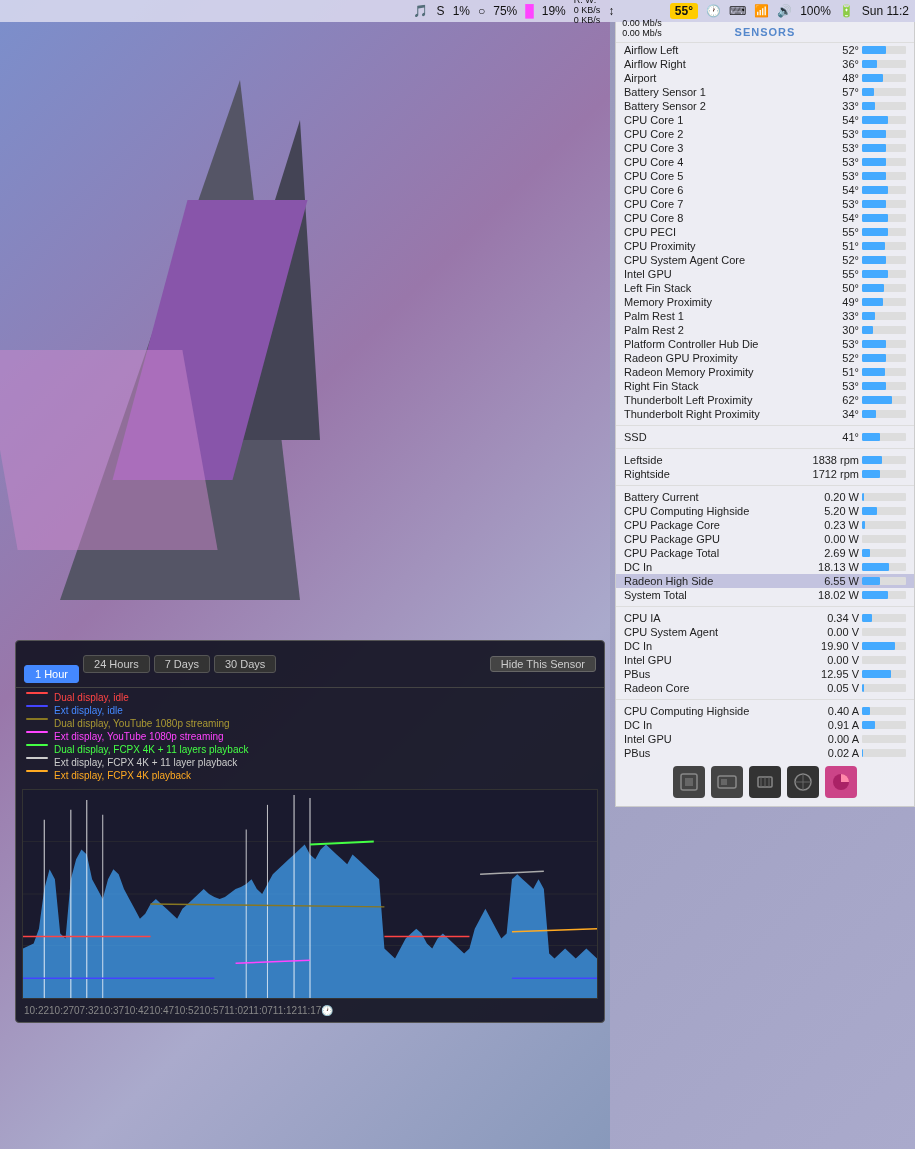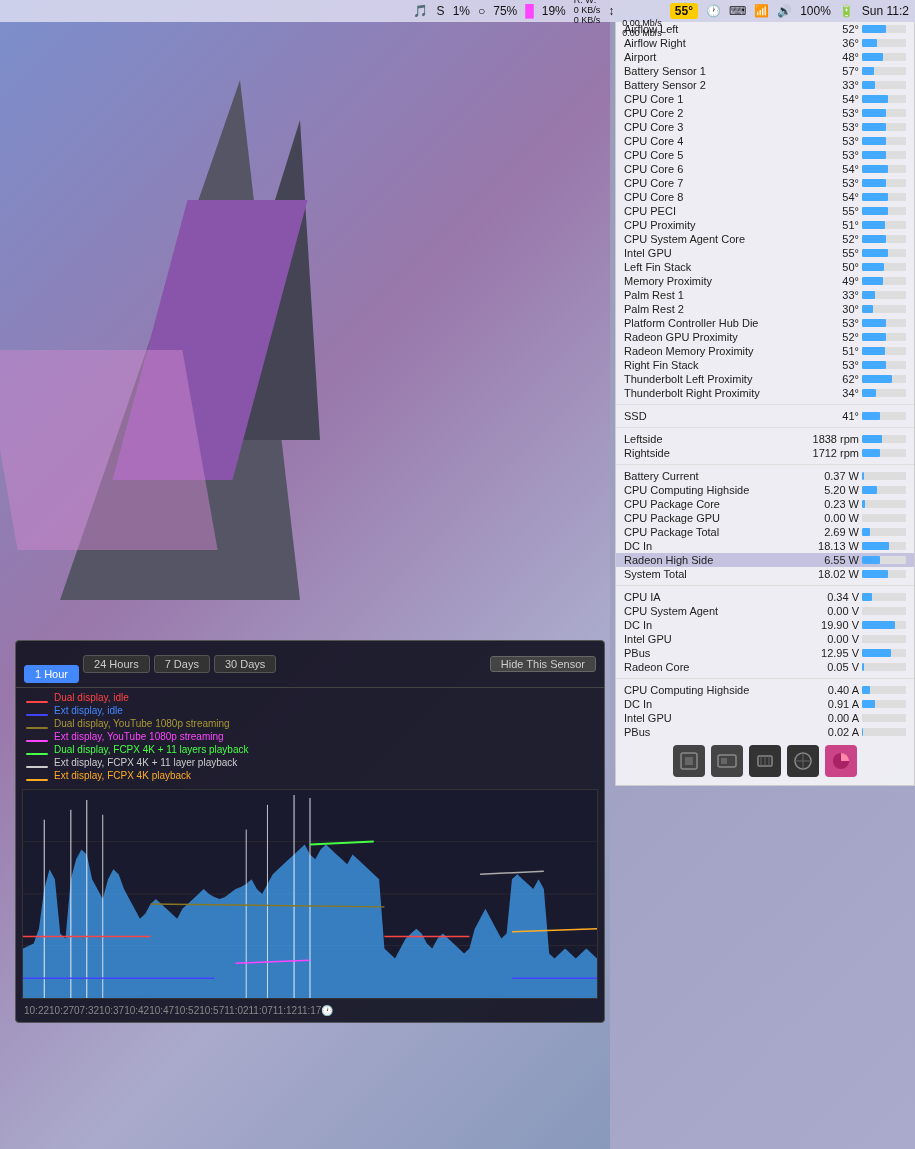--- a/index.html
+++ b/index.html
@@ -228,21 +228,21 @@
 
     .chart-legend {
       padding: 4px 10px;
       display: flex;
       flex-direction: column;
       gap: 2px;
     }
 
     .legend-row {
       display: flex;
-      align-items: flex-end;
+      align-items: flex-start;
       gap: 6px;
       font-size: 10px;
     }
 
     .legend-line {
       width: 22px;
       height: 2px;
       border-radius: 1px;
     }
 
@@ -296,20 +296,21 @@
   <span class="menubar-item">🕐</span>
   <span class="menubar-item">⌨</span>
   <span class="menubar-item">📶</span>
   <span class="menubar-item">🔊</span>
   <span class="menubar-item">100%</span>
   <span class="menubar-item">🔋</span>
   <span class="menubar-item">Sun 11:2</span>
 </div>
 
 <div class="sensors-panel">
+  <div class="sensors-title">SENSORS</div>
 
   <div id="sensor-temp-rows">
       <div class="sensor-row">
     <span class="sensor-name">Airflow Left</span>
     <span class="sensor-value">52°</span>
     <div class="sensor-bar-container">
       <div class="sensor-bar-fill" style="width:55%;"></div>
     </div>
   </div>
       <div class="sensor-row">
@@ -523,21 +524,21 @@
       <div class="sensor-bar-fill" style="width:42%;"></div>
     </div>
   </div>
     </div>
 
   <hr class="sensor-divider">
 
   <div id="sensor-power-rows">
       <div class="sensor-row">
     <span class="sensor-name">Battery Current</span>
-    <span class="sensor-value">0.37 W</span>
+    <span class="sensor-value">0.20 W</span>
     <div class="sensor-bar-container">
       <div class="sensor-bar-fill" style="width:5%;"></div>
     </div>
   </div>
       <div class="sensor-row">
     <span class="sensor-name">CPU Computing Highside</span>
     <span class="sensor-value">5.20 W</span>
     <div class="sensor-bar-container">
       <div class="sensor-bar-fill" style="width:35%;"></div>
     </div>

